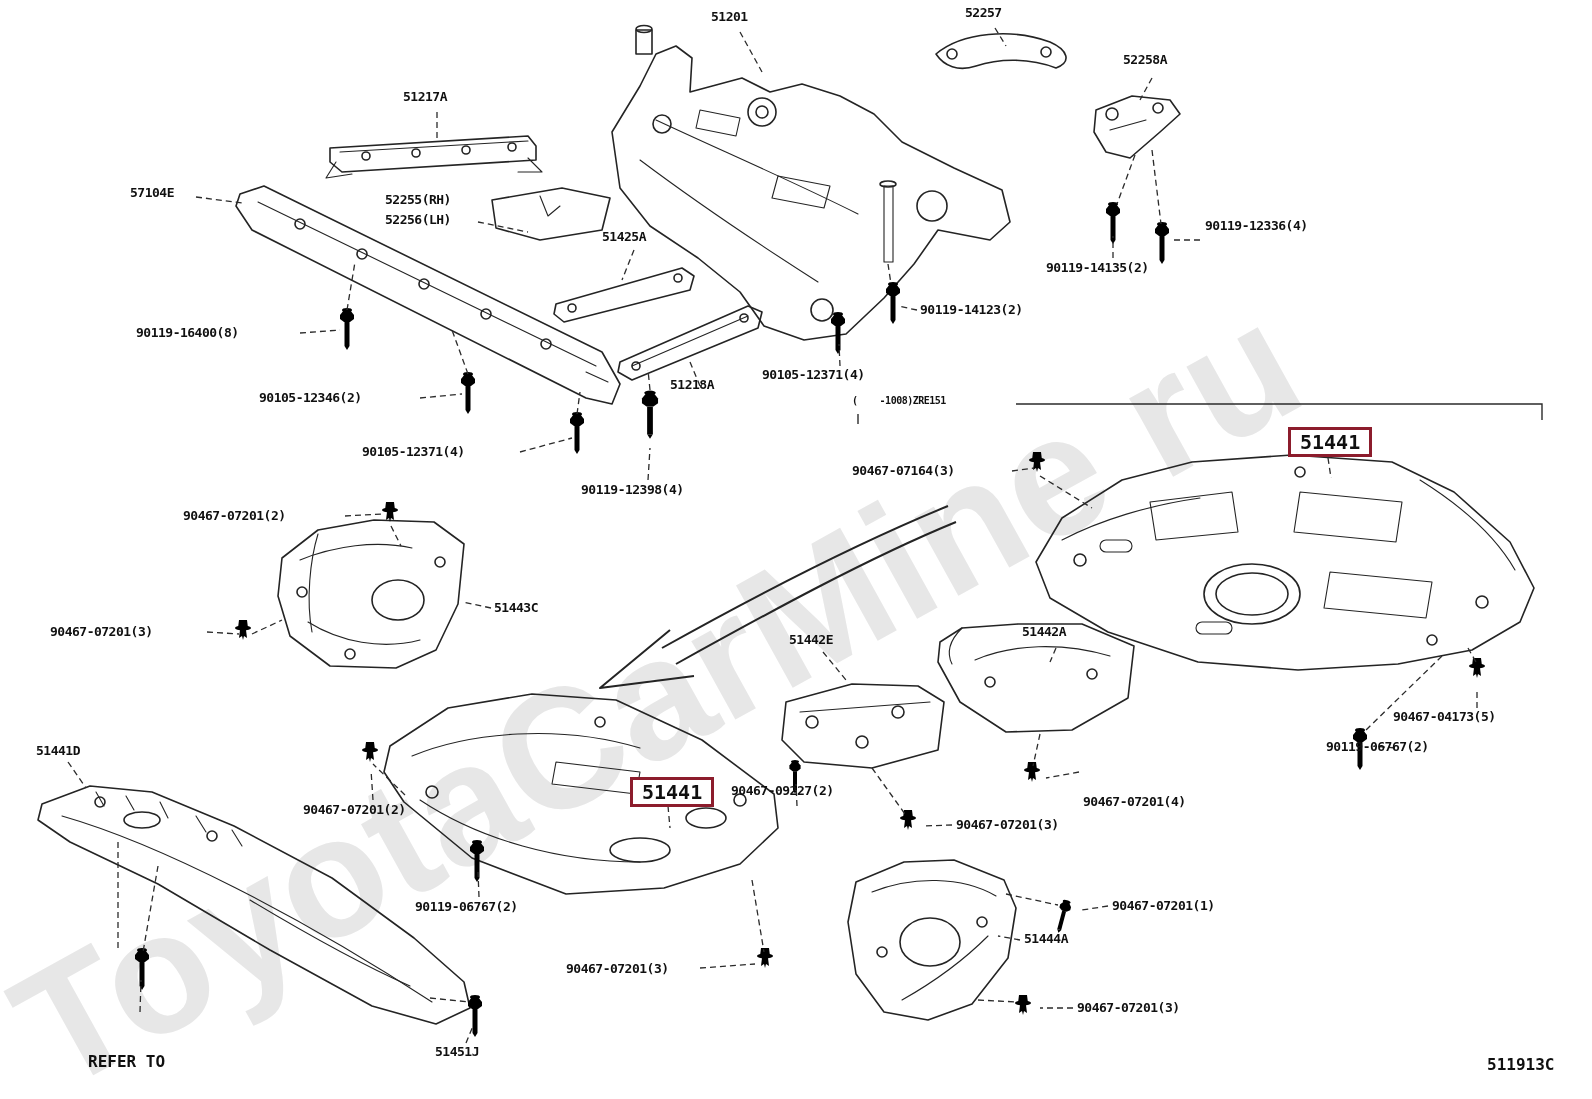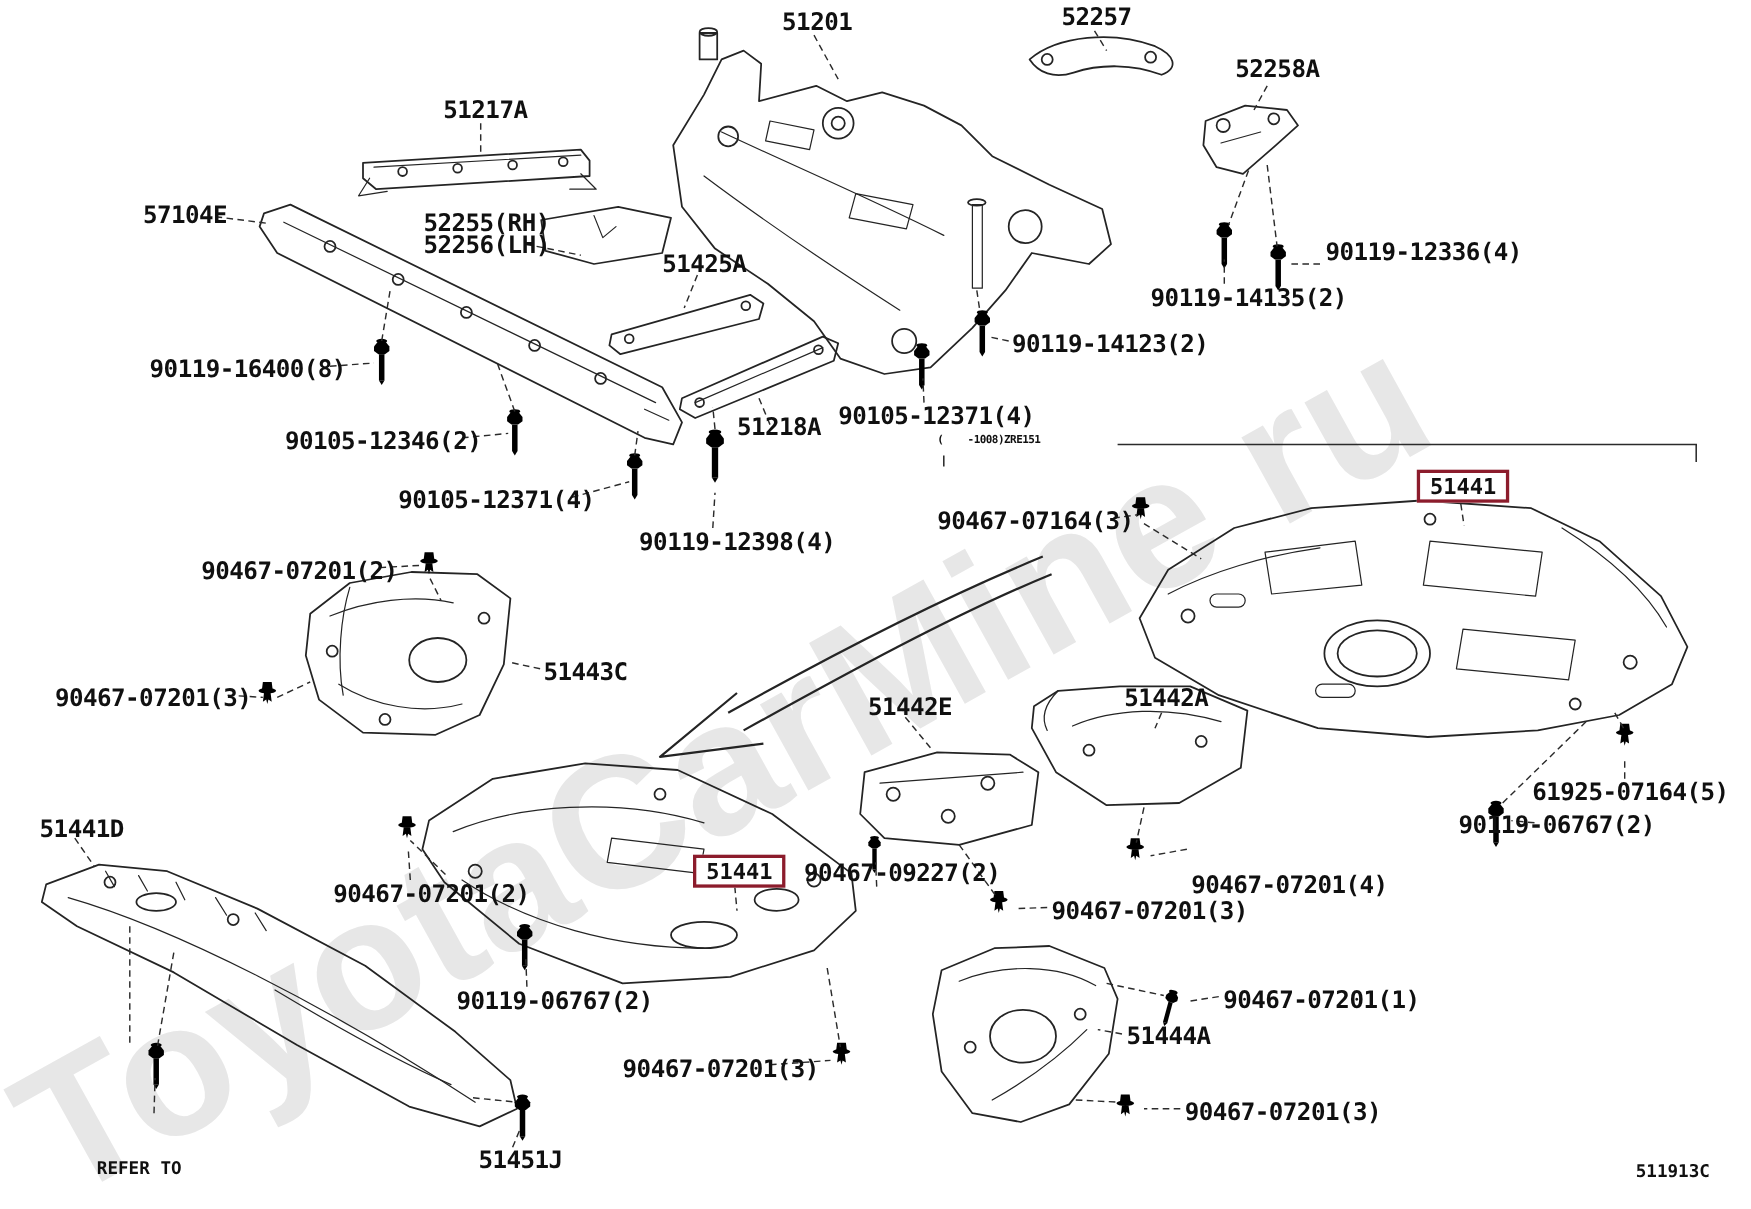--- a/index.html
+++ b/index.html
@@ -7,21 +7,21 @@
          font-family:"DejaVu Sans Mono", monospace;}
   .watermark{position:absolute;left:30px;top:945px;z-index:0;white-space:nowrap;
              font:bold 170px "Liberation Sans", sans-serif;color:#e7e7e7;
              transform:rotate(-29deg);transform-origin:left center;user-select:none;}
   svg.art{position:absolute;left:0;top:0;z-index:1;}
   .part path,.part circle,.part ellipse,.part rect,.part line{stroke:#242424;stroke-width:1.6;fill:none;stroke-linejoin:round;stroke-linecap:round;}
   .part .thin{stroke-width:1.1;}
   .dash path{stroke:#2b2b2b;stroke-width:1.3;stroke-dasharray:6 4;fill:none;}
   .solid path{stroke:#2b2b2b;stroke-width:1.4;fill:none;}
   .arrow path{stroke:#242424;stroke-width:2;fill:none;stroke-linejoin:round;}
-  .lbl{position:absolute;z-index:3;font-weight:bold;font-size:22px;color:#101010;
+  .lbl{position:absolute;z-index:3;font-weight:bold;font-size:13px;color:#101010;
        white-space:pre;letter-spacing:-0.5px;line-height:1;}
   .sm{font-size:10px;}
   .boxed{position:absolute;z-index:3;border:3px solid #8c1c2c;background:#ffffff;
          font-weight:bold;font-size:20px;color:#101010;padding:2px 9px;line-height:1;white-space:pre;}
   .note{position:absolute;z-index:3;font-weight:bold;font-size:16px;color:#101010;line-height:19px;white-space:pre;}
 </style>
 </head>
 <body>
 
 <div id="stage">
@@ -311,21 +311,21 @@
   <div class="lbl" style="left:259px;top:391px">90105-12346(2)</div>
   <div class="lbl" style="left:670px;top:378px">51218A</div>
   <div class="lbl" style="left:362px;top:445px">90105-12371(4)</div>
   <div class="lbl" style="left:852px;top:464px">90467-07164(3)</div>
   <div class="lbl" style="left:581px;top:483px">90119-12398(4)</div>
   <div class="lbl" style="left:183px;top:509px">90467-07201(2)</div>
   <div class="lbl" style="left:494px;top:601px">51443C</div>
   <div class="lbl" style="left:50px;top:625px">90467-07201(3)</div>
   <div class="lbl" style="left:789px;top:633px">51442E</div>
   <div class="lbl" style="left:1022px;top:625px">51442A</div>
-  <div class="lbl" style="left:1393px;top:710px">61925-07164(5)</div>
+  <div class="lbl" style="left:1393px;top:710px">90467-04173(5)</div>
   <div class="lbl" style="left:1326px;top:740px">90119-06767(2)</div>
   <div class="lbl" style="left:36px;top:744px">51441D</div>
   <div class="lbl" style="left:303px;top:803px">90467-07201(2)</div>
   <div class="lbl" style="left:731px;top:784px">90467-09227(2)</div>
   <div class="lbl" style="left:1083px;top:795px">90467-07201(4)</div>
   <div class="lbl" style="left:956px;top:818px">90467-07201(3)</div>
   <div class="lbl" style="left:415px;top:900px">90119-06767(2)</div>
   <div class="lbl" style="left:1112px;top:899px">90467-07201(1)</div>
   <div class="lbl" style="left:1024px;top:932px">51444A</div>
   <div class="lbl" style="left:566px;top:962px">90467-07201(3)</div>

